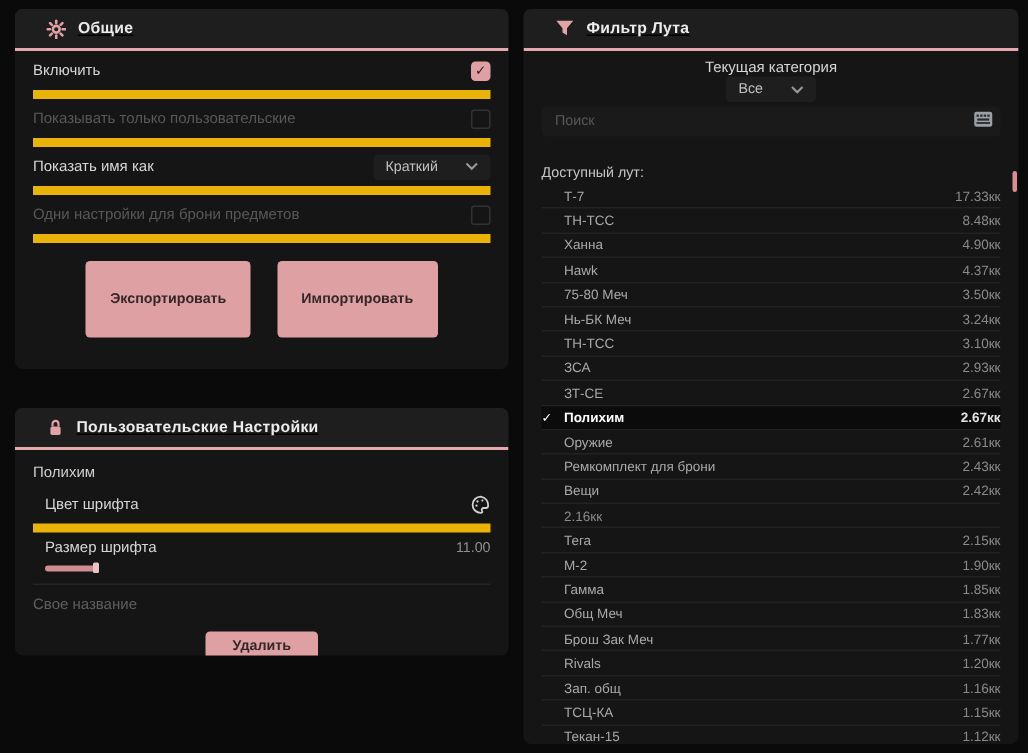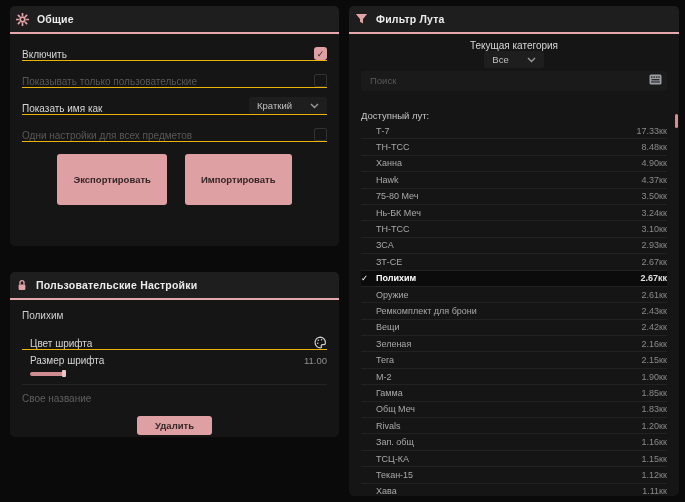--- a/index.html
+++ b/index.html
@@ -3,27 +3,27 @@
 <meta charset="utf-8">
 <style>
   html,body{margin:0;padding:0;background:#0a0a0a;}
   .page{position:relative;width:685px;height:502px;background:#0a0a0a;overflow:hidden;
         font-family:"Liberation Sans","DejaVu Sans",sans-serif;-webkit-font-smoothing:antialiased;}
   .panel{position:absolute;background:#151515;border-radius:5px;overflow:hidden;}
   #panel-general{left:10px;top:6px;width:329px;height:240px;}
   #panel-custom{left:10px;top:272px;width:329px;height:165px;}
   #panel-loot{left:349px;top:6px;width:330px;height:490px;}
 
-  .panel-header{height:26px;display:flex;align-items:center;gap:8px;padding:0 6px;
-                background:#1e1e1e;border-bottom:2px solid #e5a9ad;}
+  .panel-header{height:26px;display:flex;align-items:center;gap:8px;padding:0 21px;
+                background:#1e1e1e;border-bottom:2px solid #e5a9ad;text-decoration:underline;}
   .panel-title{font-size:10.5px;font-weight:700;color:#ececec;letter-spacing:.2px;}
   .panel-body{padding:0 12px;}
 
-  .row{display:flex;align-items:flex-end;justify-content:space-between;
-       min-height:26px;border-bottom:1px solid #eab308;}
+  .row{display:flex;align-items:center;justify-content:space-between;
+       min-height:26px;border-bottom:6px solid #eab308;}
   .row:last-of-type{border-bottom:1px solid #242424;}
   .lbl{font-size:10px;color:#d6d6d6;}
   .lbl.dim{color:#585858;}
 
   .checkbox-on{width:13px;height:13px;background:#dfa0a4;border-radius:3px;
                display:flex;align-items:center;justify-content:center;
                font-size:9px;font-weight:700;color:#332527;cursor:pointer;}
   .checkbox-off{width:11px;height:11px;border:1px solid #3f3f3f;border-radius:2px;opacity:.7;cursor:pointer;}
 
   .dropdown{display:inline-flex;align-items:center;gap:18px;background:#1e1e1e;
@@ -97,21 +97,21 @@
         <span class="dropdown">
           <span class="dd-val">Краткий</span>
           <span style="line-height:0;">
             <svg width="9" height="6" viewBox="0 0 9 6">
                 <path d="M1 1l3.5 3.5L8 1" fill="none" stroke="#9a9a9a" stroke-width="1.4"></path>
               </svg>
           </span>
         </span>
       </div>
       <div class="row">
-        <span class="lbl dim">Одни настройки для всех предметов</span>
+        <span class="lbl dim">Одни настройки для брони предметов</span>
         <span class="checkbox-off"></span>
       </div>
       <div class="btn-row">
         <button class="pill-btn">Экспортировать</button>
         <button class="pill-btn">Импортировать</button>
       </div>
     </div>
   </section>
 
   <section class="panel" id="panel-custom">
@@ -253,21 +253,20 @@
             <span class="nm">Ремкомплект для брони</span>
             <span class="val">2.43кк</span>
           </div>
           <div class="loot-row">
             <span class="chk"></span>
             <span class="nm">Вещи</span>
             <span class="val">2.42кк</span>
           </div>
           <div class="loot-row">
             <span class="chk"></span>
-            <span class="nm">Зеленая</span>
             <span class="val">2.16кк</span>
           </div>
           <div class="loot-row">
             <span class="chk"></span>
             <span class="nm">Тега</span>
             <span class="val">2.15кк</span>
           </div>
           <div class="loot-row">
             <span class="chk"></span>
             <span class="nm">М-2</span>
@@ -275,20 +274,25 @@
           </div>
           <div class="loot-row">
             <span class="chk"></span>
             <span class="nm">Гамма</span>
             <span class="val">1.85кк</span>
           </div>
           <div class="loot-row">
             <span class="chk"></span>
             <span class="nm">Общ Меч</span>
             <span class="val">1.83кк</span>
+          </div>
+          <div class="loot-row">
+            <span class="chk"></span>
+            <span class="nm">Брош Зак Меч</span>
+            <span class="val">1.77кк</span>
           </div>
           <div class="loot-row">
             <span class="chk"></span>
             <span class="nm">Rivals</span>
             <span class="val">1.20кк</span>
           </div>
           <div class="loot-row">
             <span class="chk"></span>
             <span class="nm">Зап. общ</span>
             <span class="val">1.16кк</span>

